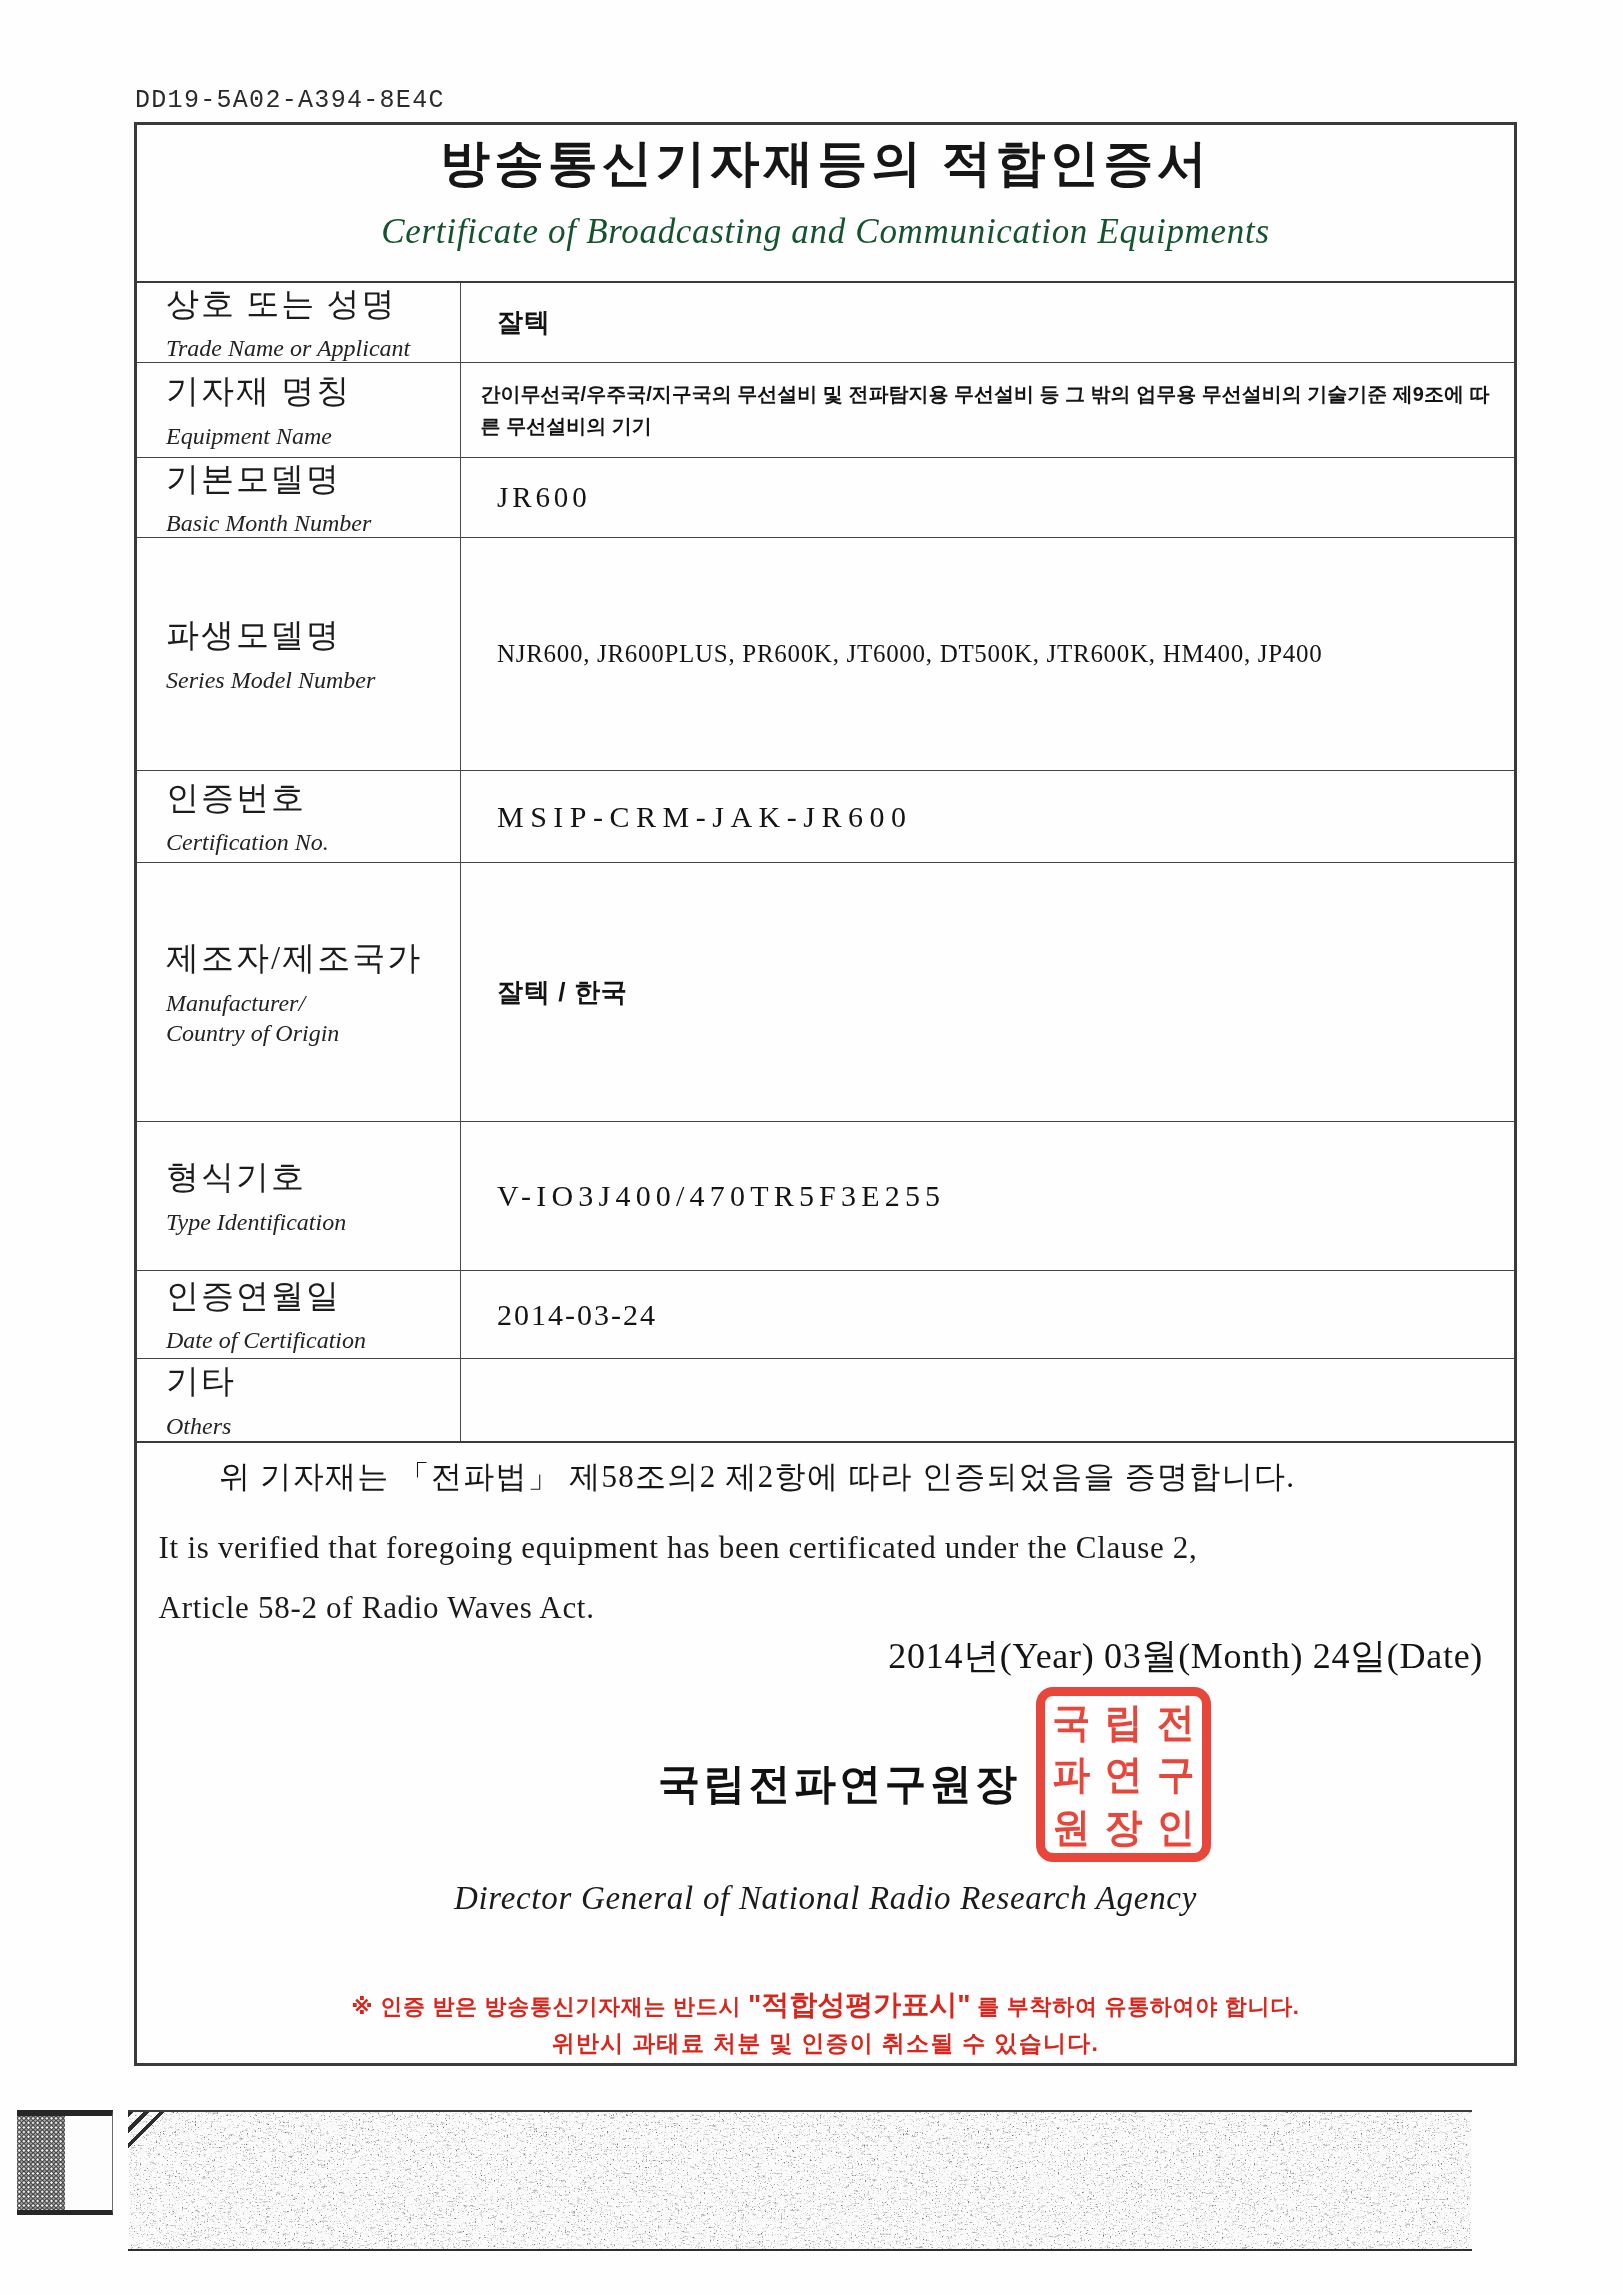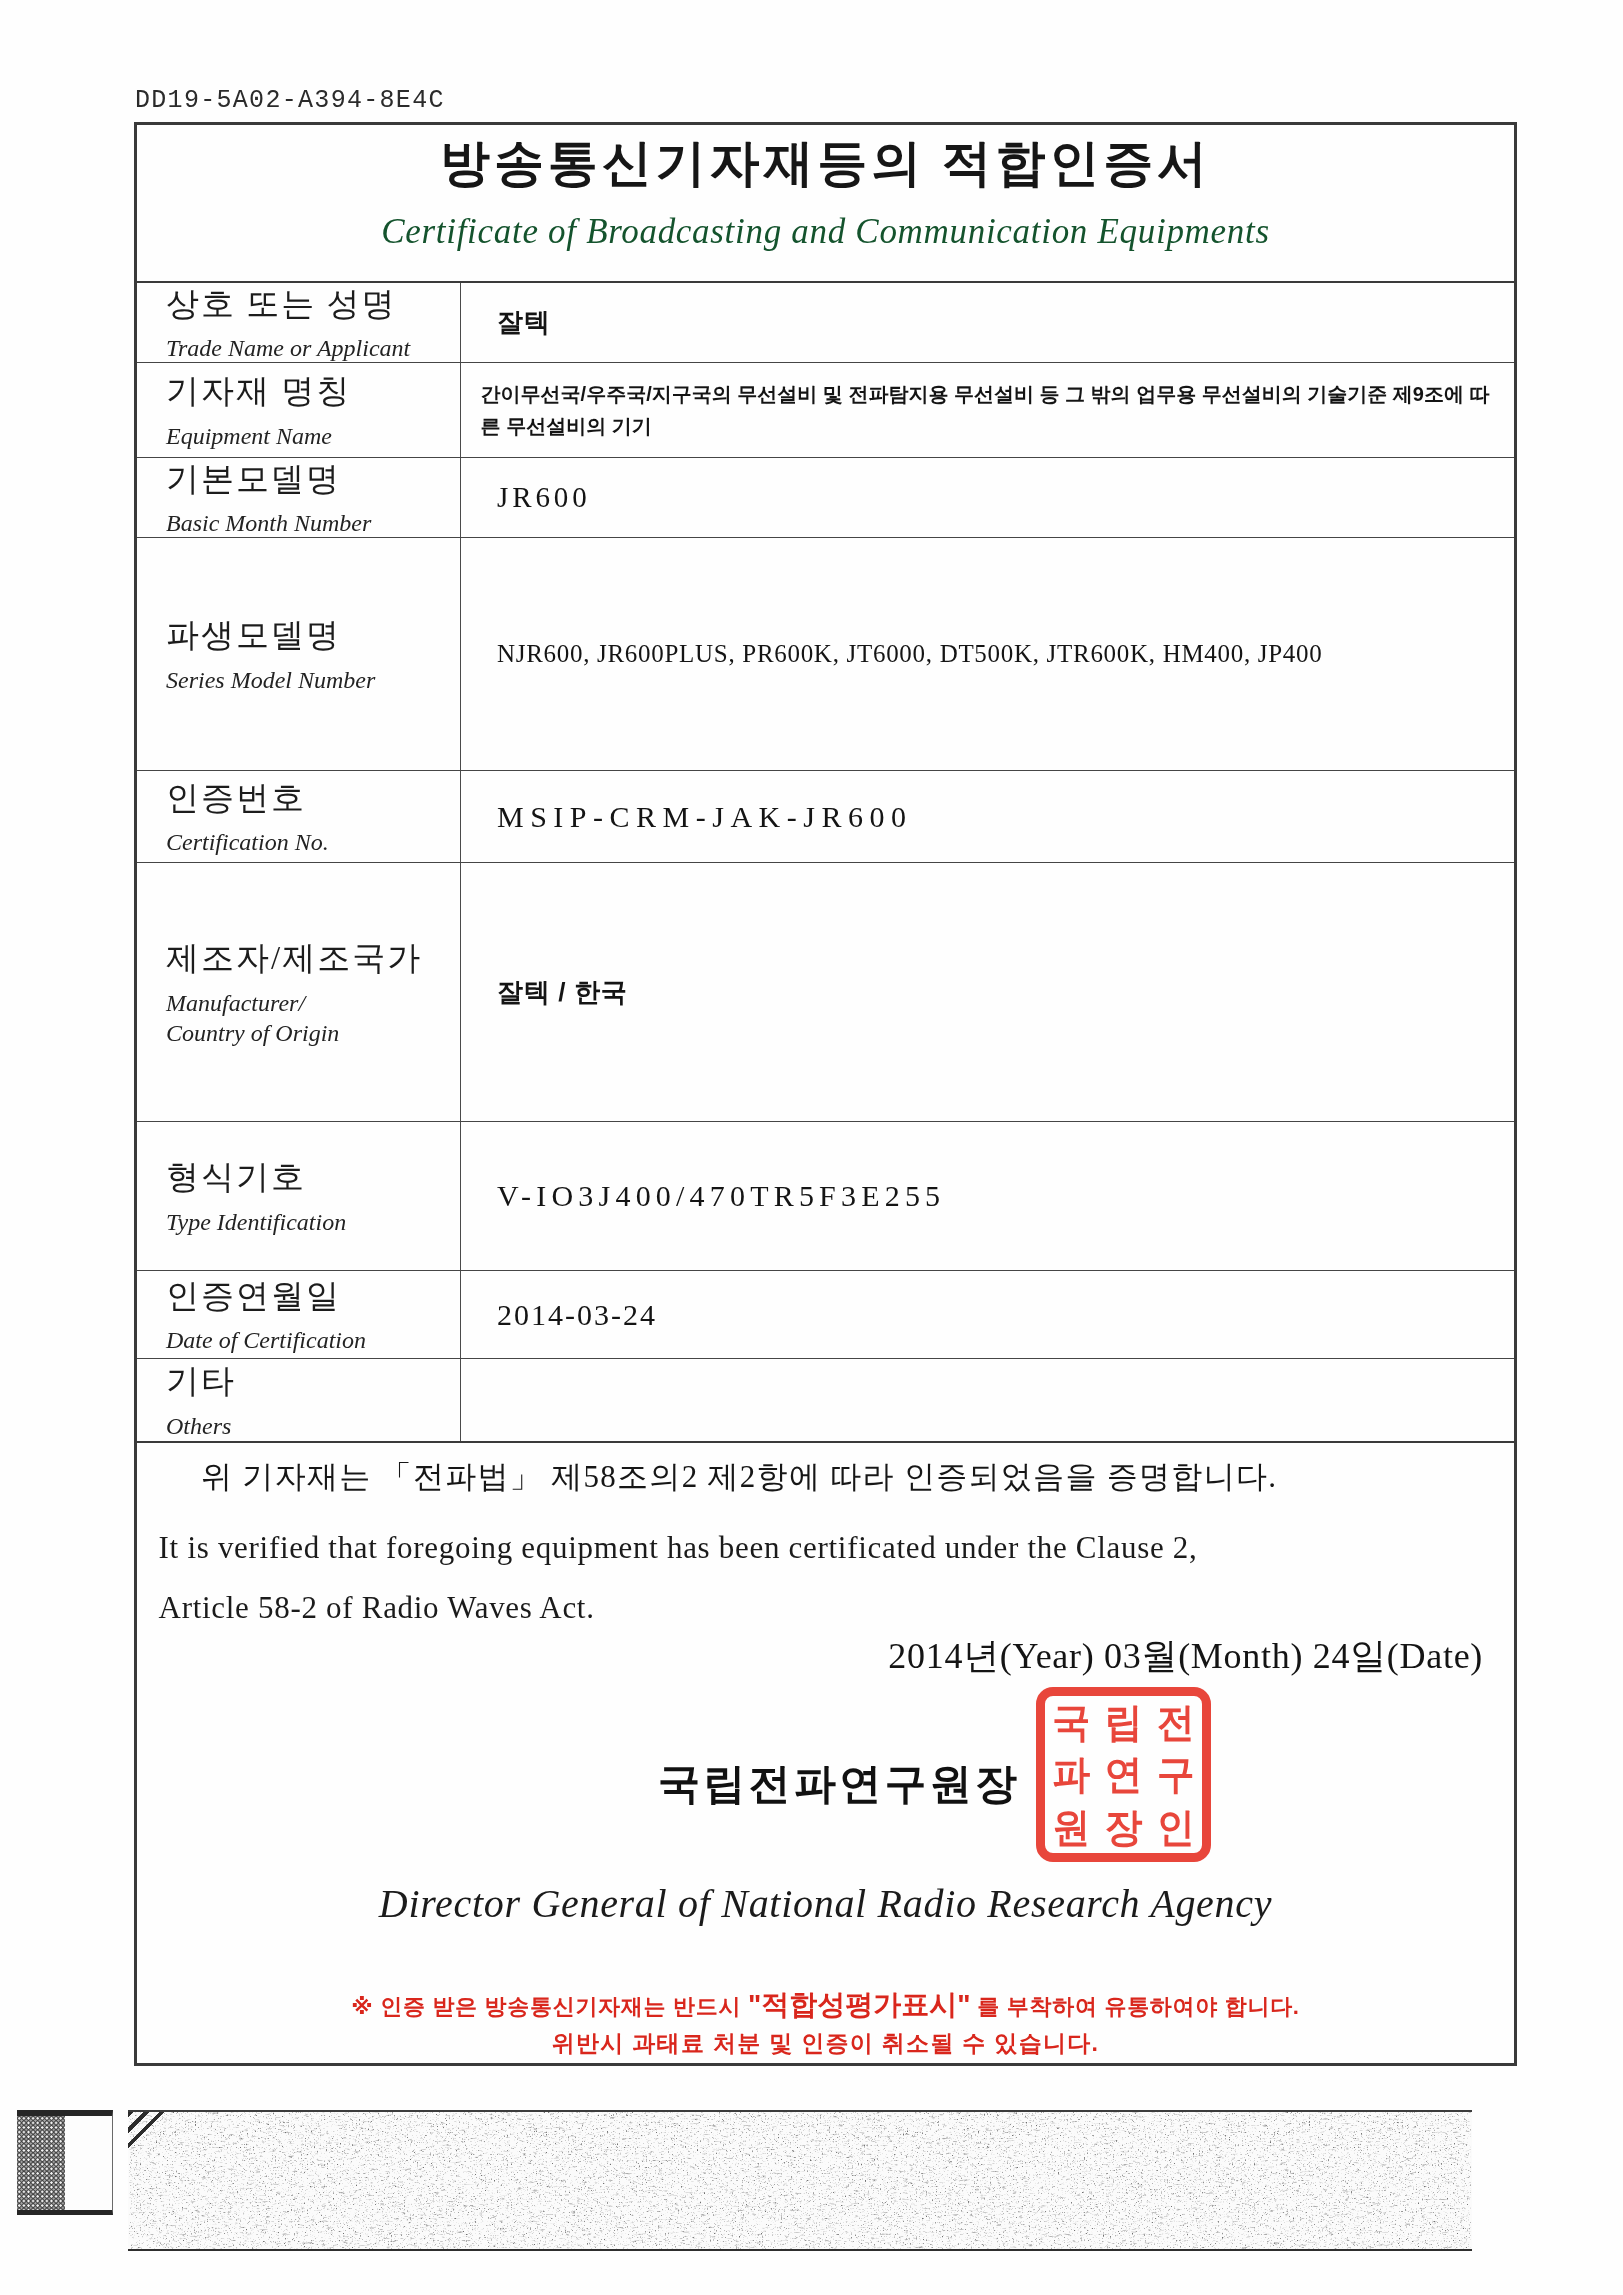--- a/index.html
+++ b/index.html
@@ -65,21 +65,21 @@
     font-weight:700;font-size:20px;letter-spacing:0;
     padding-left:19.6px;padding-right:14.4px;line-height:1.6;
   }
   .r2 .cell-value{letter-spacing:3.9px;}
   .r3 .cell-value{font-size:25px;letter-spacing:0.7px;padding-right:13px;}
   .r4 .cell-value{font-size:30px;letter-spacing:6.5px;}
   .r6 .cell-value{font-size:30px;letter-spacing:5.2px;}
   .r7 .cell-value{font-size:30px;letter-spacing:2px;}
   .statement-area{position:relative;width:100%;height:620px;}
   .stmt-ko{
-    position:absolute;left:64px;top:13px;
+    position:absolute;left:82px;top:13px;
     font-size:31px;font-weight:500;letter-spacing:1.3px;color:#161616;
   }
   .stmt-en{
     position:absolute;left:21.6px;top:75px;
     font-size:31px;color:#1b1b1b;line-height:1.95;letter-spacing:0.7px;
   }
   .date-line{
     position:absolute;right:31px;top:189px;
     font-size:36px;color:#141414;letter-spacing:0.7px;
   }
@@ -95,21 +95,21 @@
     align-items:center;justify-items:center;
     background:rgba(255,255,255,0);
   }
   .seal span{
     font-size:38px;font-weight:700;color:#e8463b;line-height:1;
     font-family:"Liberation Sans","DejaVu Sans",sans-serif;
     transform:scaleY(1.05);
   }
   .authority-en{
     position:absolute;left:0;top:437px;width:100%;text-align:center;
-    font-size:40px;font-style:italic;color:#1b1b1b;letter-spacing:0.7px;
+    font-size:33px;font-style:italic;color:#1b1b1b;letter-spacing:0.7px;
   }
   .notice{
     position:absolute;left:0;width:100%;text-align:center;
     font-family:"Liberation Sans","DejaVu Sans",sans-serif;
     font-weight:700;color:#d9261c;
   }
   .notice-1{top:543px;font-size:22px;letter-spacing:0.7px;}
   .notice-1 .emph{font-size:28px;letter-spacing:0;}
   .notice-2{top:585px;font-size:23px;letter-spacing:1.3px;}
   .mini-box{

